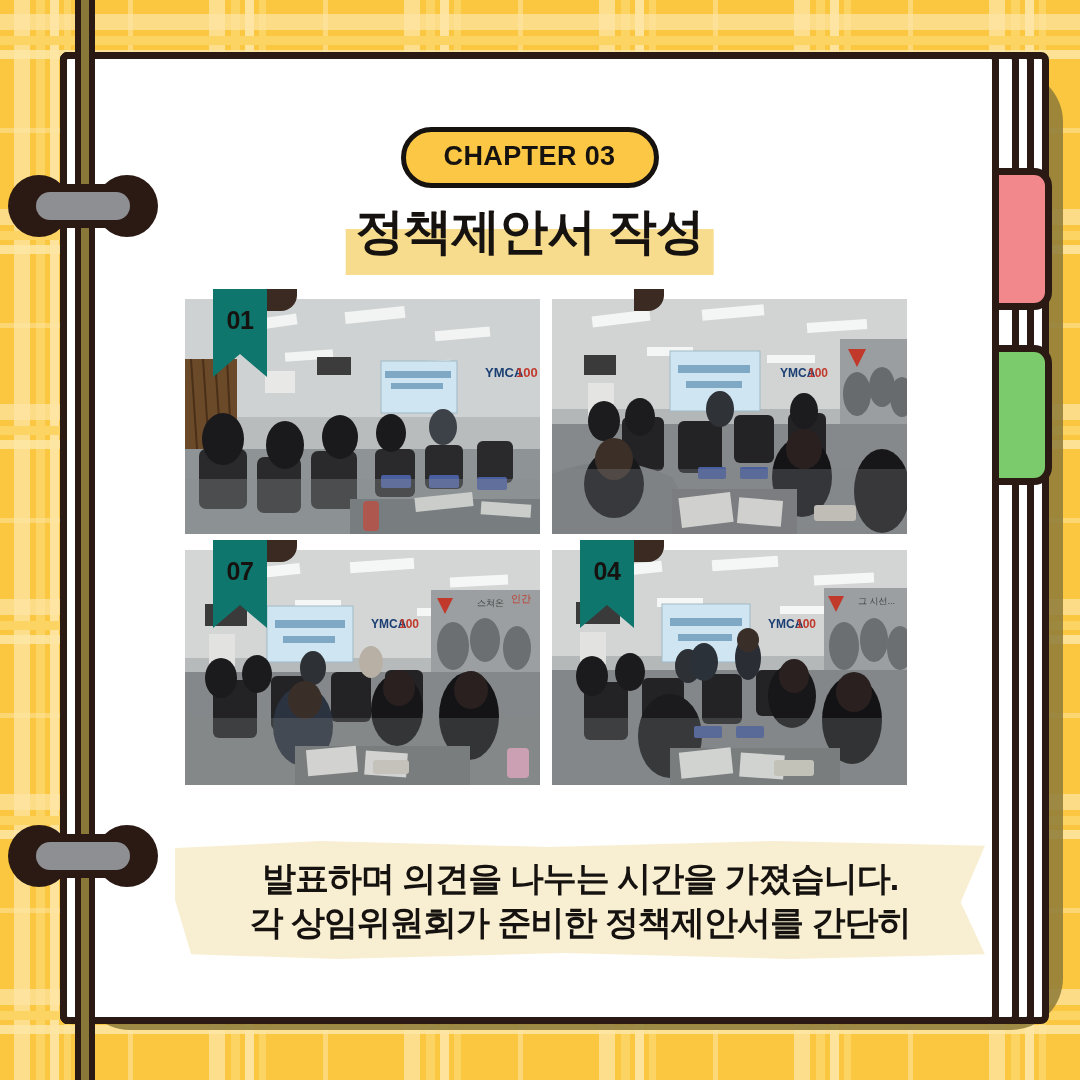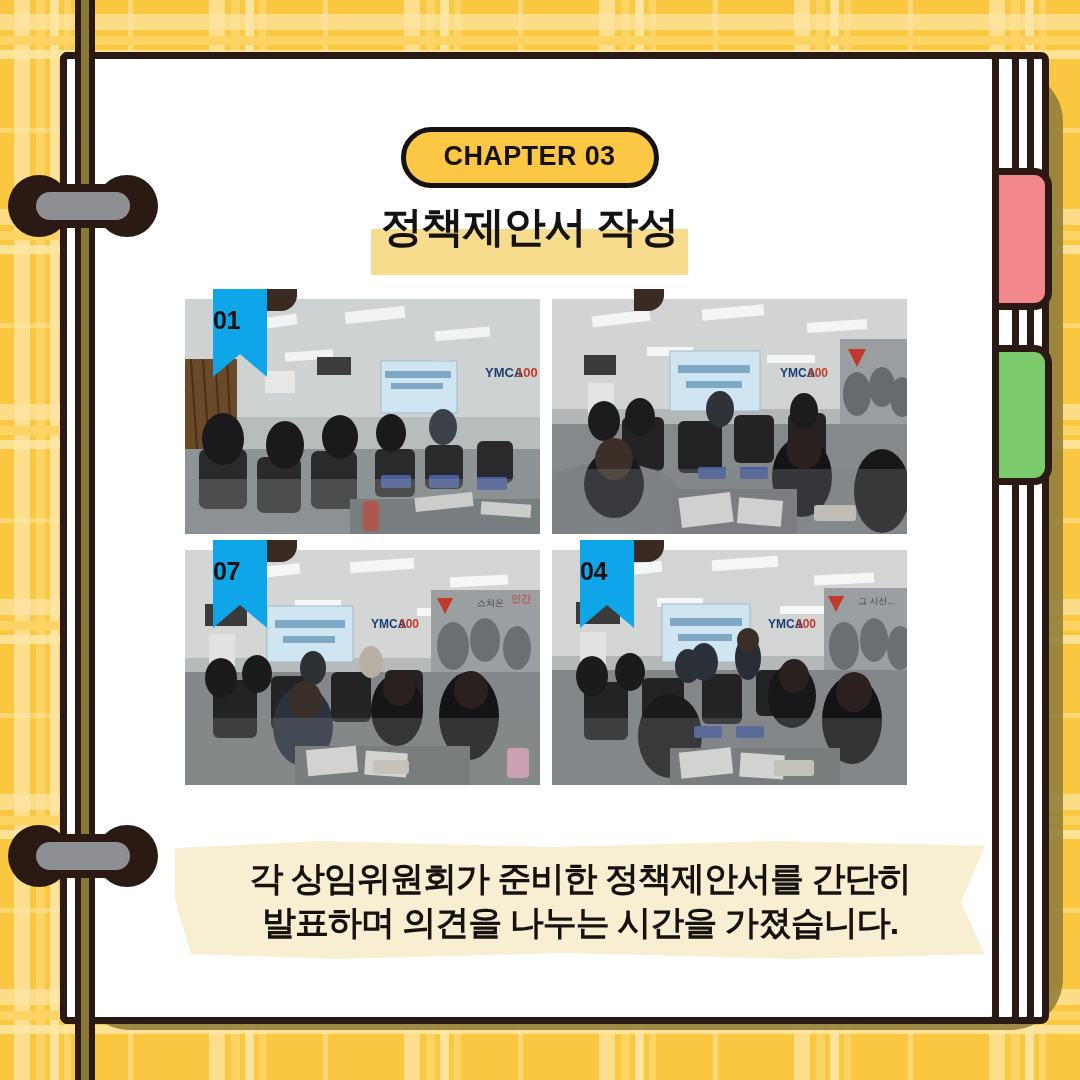--- a/index.html
+++ b/index.html
@@ -82,40 +82,40 @@
 
   .title-wrap{
     position:absolute;left:50%;transform:translateX(-50%);top:140px;
     white-space:nowrap;
   }
   .title-hl{
     position:absolute;left:-10px;right:-10px;top:30px;height:46px;
     background:#F7DC8E;
   }
   .title-text{
-    position:relative;font-size:42px;font-weight:bold;color:#16120F;
+    position:relative;font-size:49px;font-weight:bold;color:#16120F;
     letter-spacing:-1px;
   }
 
   
   .grid{
     position:absolute;left:118px;top:240px;width:690px;
     display:grid;grid-template-columns:355px 355px;
     grid-template-rows:235px 235px;gap:16px 12px;
   }
   .cell{position:relative;}
   .photo{
     position:absolute;inset:0;overflow:hidden;background:#9aa0a3;
   }
   .photo svg{position:absolute;inset:0;width:100%;height:100%;display:block;}
   .ribbon{
     position:absolute;left:28px;top:-10px;width:54px;height:88px;
-    background:#0ea5e9;z-index:3;
+    background:#0f766e;z-index:3;
     clip-path:polygon(0 0,100% 0,100% 100%,50% 74%,0 100%);
-    display:flex;align-items:flex-start;justify-content:flex-start;
+    display:flex;align-items:flex-start;justify-content:center;
   }
   .ribbon span{
     font-size:25px;font-weight:bold;color:#16120F;margin-top:17px;letter-spacing:-.5px;
   }
   .ribbon-notch{
     position:absolute;left:82px;top:-10px;width:30px;height:22px;
     background:#3A2A22;border-bottom-right-radius:16px;z-index:2;
   }
 
   
@@ -456,22 +456,22 @@
         <div class="ribbon">
           <span>04</span>
         </div>
       </div>
 
     </div>
 
     <div class="caption">
       <div class="caption-bg"></div>
       <div class="caption-txt">
+        <div>발표하며 의견을 나누는 시간을 가졌습니다.</div>
         <div>각 상임위원회가 준비한 정책제안서를 간단히</div>
-        <div>발표하며 의견을 나누는 시간을 가졌습니다.</div>
       </div>
     </div>
 
   </div>
 </div>
 
 <div class="tab tab-pink"></div>
 <div class="tab tab-green"></div>
 
 <div class="spine">

